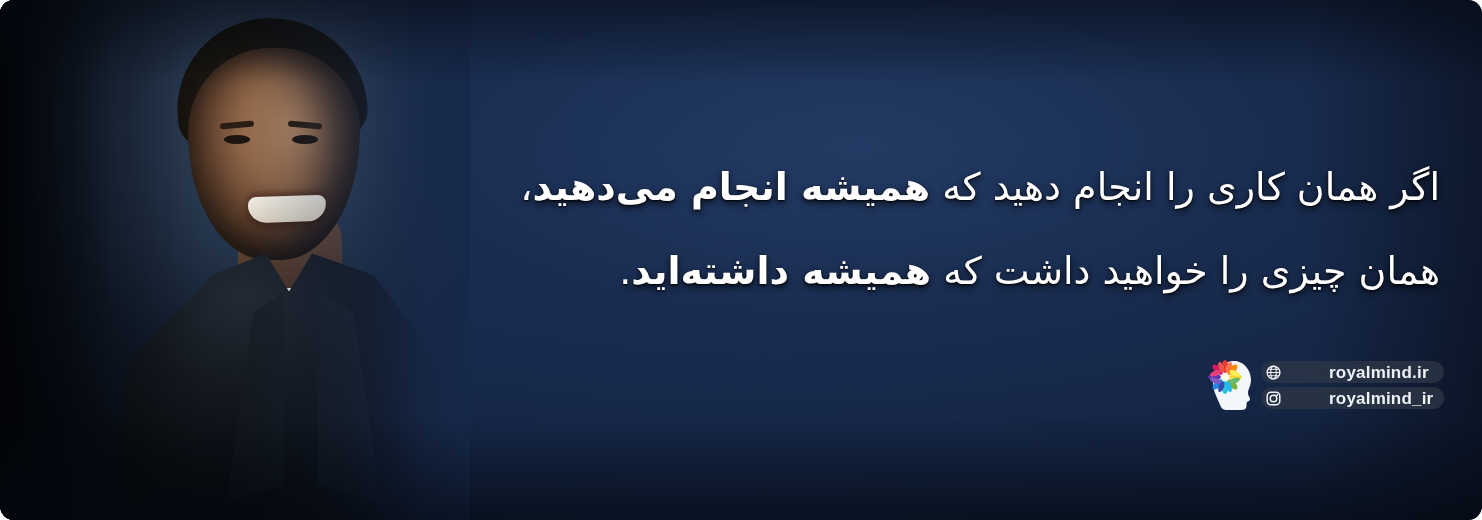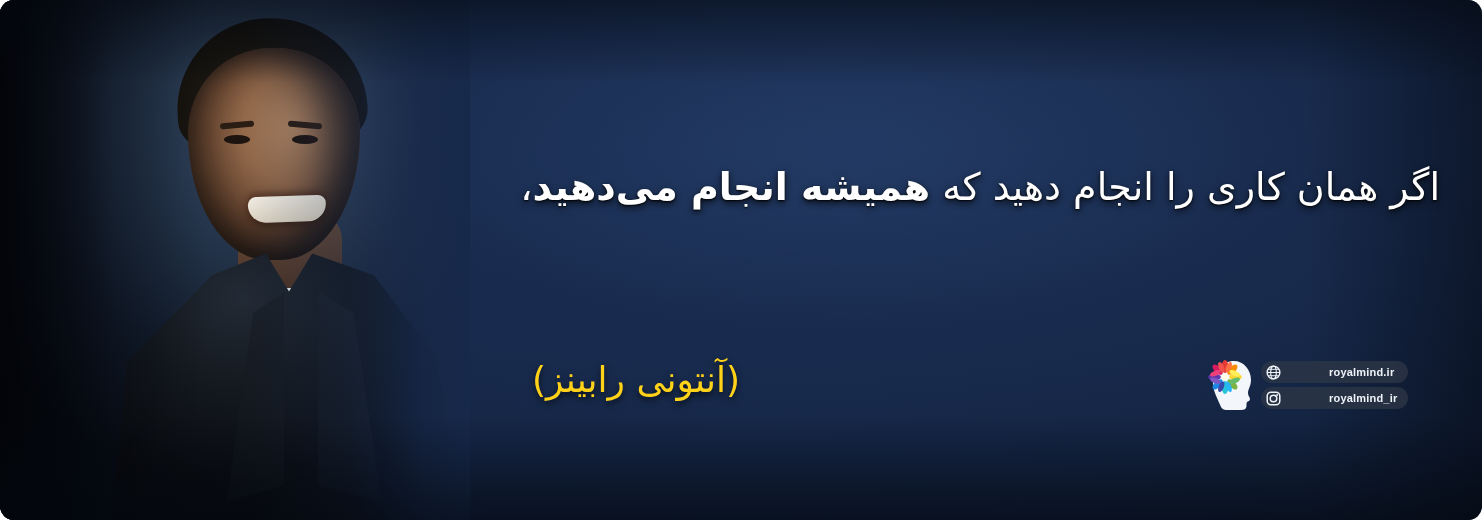--- a/index.html
+++ b/index.html
@@ -180,21 +180,21 @@
   .pill {
     display:flex; align-items:center; gap:6px;
     background:rgba(44,54,70,0.80);
     border-radius:11px;
     padding:2px 11px 2px 5px;
     height:22px;
   }
   .pill .pico { width:15px; height:15px; flex:0 0 auto; display:block; }
   .pill .ptxt {
     color:#eef2f7;
-    font-size:11px;
+    font-size:17px;
     font-weight:bold;
     letter-spacing:0.2px;
     line-height:1;
     font-family:"Liberation Sans", sans-serif;
     white-space:nowrap;
     padding-left:42px;
   }
 </style>
 </head>
 <body>
@@ -215,23 +215,23 @@
     <div class="jacket"></div>
     <div class="lapel-l"></div>
     <div class="lapel-r"></div>
     <div id="photo-shade"></div>
   </div>
 
   <div id="vignette"></div>
 
   <div id="quote">
     <div class="qline"><span>اگر همان کاری را انجام دهید که </span><span class="em">همیشه انجام می‌دهید</span><span>،</span></div>
+    <div class="qline"><span>همان چیزی را خواهید داشت که </span><span class="em">همیشه داشته‌اید</span><span>.</span></div>
   </div>
 
-  <div id="attribution">(آنتونی رابینز)</div>
 
   <div id="watermark">
 
     <svg id="wm-logo" viewBox="0 0 46 54">
 
       <path d="M26 3 C35 3 43 11 43 22 C43 28 40 31 40 35 C40 38 42 39 42 41
                C42 43 40 43 39 44 C38 46 39 48 38 50 C37 52 34 52 31 52
                L18 52 C16 52 14 51 13 49 L9 40 C7 35 5 31 5 25
                C5 12 15 3 26 3 Z" fill="#f3f6fa"></path>
 

